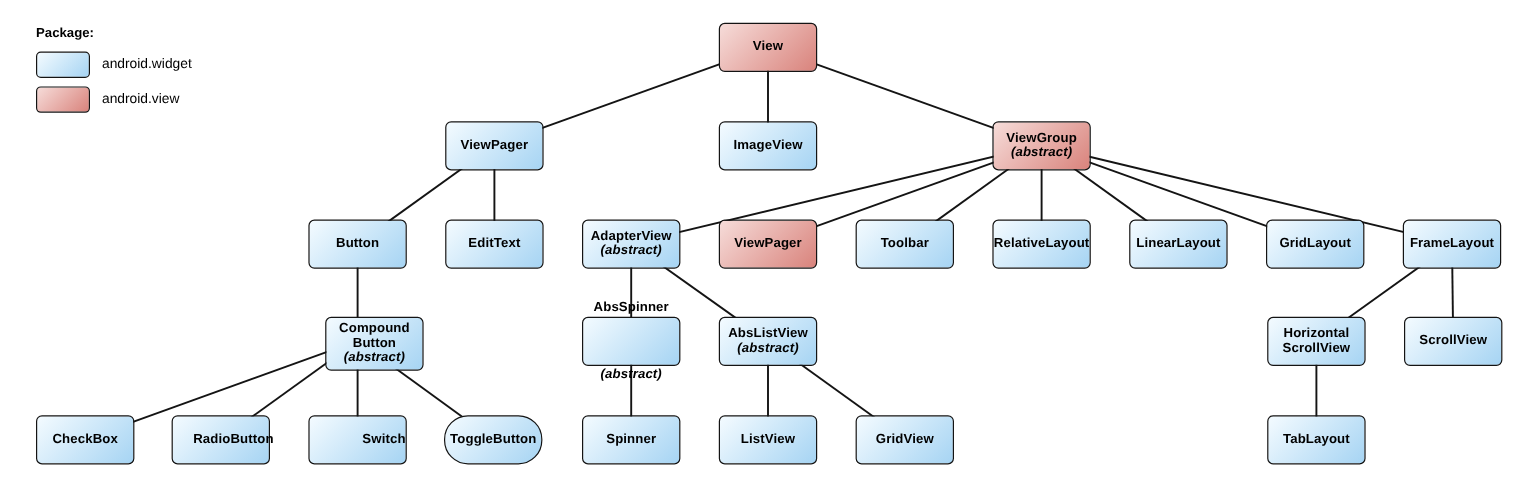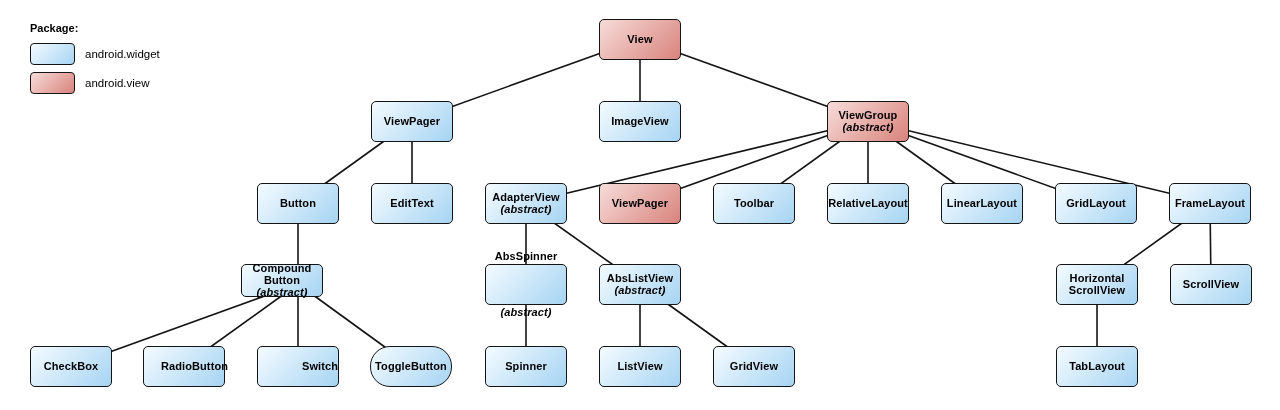--- a/index.html
+++ b/index.html
@@ -144,21 +144,21 @@
       </div>
       <div class="node pkg-widget" style="left: 941px; top: 182.5px; width: 82px; height: 41px;">
         <span class="node-line">LinearLayout</span>
       </div>
       <div class="node pkg-widget" style="left: 1055px; top: 182.5px; width: 82px; height: 41px;">
         <span class="node-line">GridLayout</span>
       </div>
       <div class="node pkg-widget" style="left: 1169px; top: 182.5px; width: 82px; height: 41px;">
         <span class="node-line">FrameLayout</span>
       </div>
-      <div class="node pkg-widget" style="left: 241px; top: 263.5px; width: 82px; height: 33px;">
+      <div class="node pkg-widget" style="left: 271px; top: 263.5px; width: 82px; height: 45px;">
         <span class="node-line">Compound</span>
         <span class="node-line">Button</span>
         <span class="node-line abstract">(abstract)</span>
       </div>
       <div class="node pkg-widget" style="left: 485px; top: 263.5px; width: 82px; height: 41px; gap: 44px;">
         <span class="node-line">AbsSpinner</span>
         <span class="node-line abstract">(abstract)</span>
       </div>
       <div class="node pkg-widget" style="left: 599px; top: 263.5px; width: 82px; height: 41px;">
         <span class="node-line">AbsListView</span>

